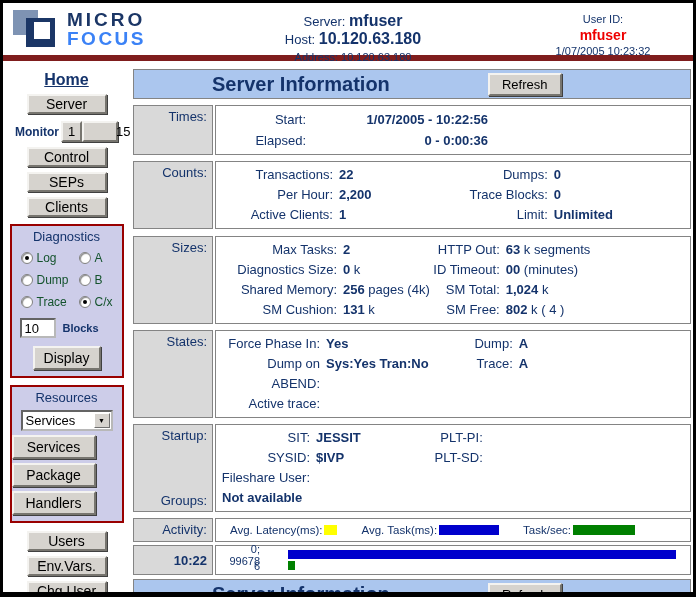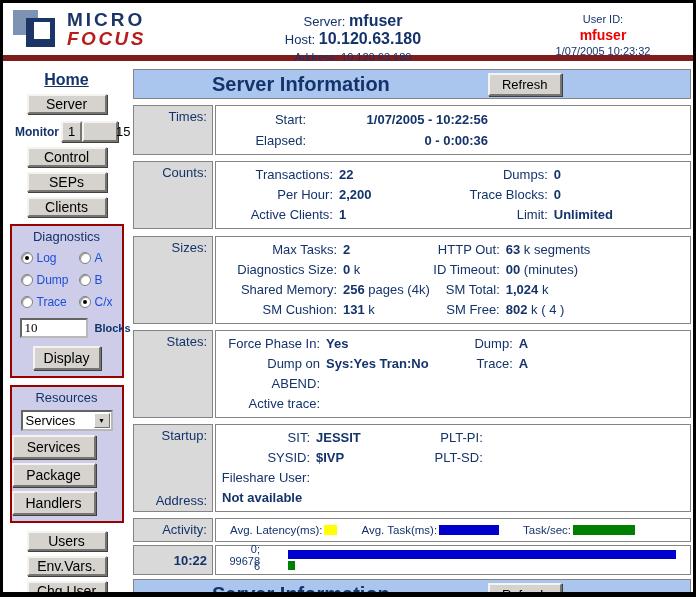--- a/index.html
+++ b/index.html
@@ -14,21 +14,21 @@
     position:relative;
   }
   
   .header { height:58px; display:flex; border-bottom:6px solid #7f1d1d; }
   .logo-block { width:190px; display:flex; align-items:center; padding-left:8px; gap:8px; }
   .logo-mark { position:relative; width:48px; height:48px; }
   .logo-back { position:absolute; left:2px; top:5px; width:25px; height:25px; background:#7E93B3; }
   .logo-front { position:absolute; left:15px; top:13px; width:29px; height:29px; background:#1B3666; }
   .logo-front::after { content:""; position:absolute; left:8px; top:4px; width:16px; height:17px; background:#fff; }
   .logo-text { font-weight:bold; font-size:19px; line-height:19px; letter-spacing:3px; color:#1B3666; }
-  .logo-text .l2 { color:#b91c1c; letter-spacing:2.5px;font-style:italic; }
+  .logo-text .l2 { color:#3b82f6; letter-spacing:2.5px; }
   .head-center { flex:1; text-align:center; padding-top:9px; }
   .head-center .row1 { font-size:13px; }
   .head-center .big { font-size:16px; font-weight:bold; }
   .head-center .row3 { font-size:11px; margin-top:3px; }
   .head-right { width:180px; text-align:center; padding-top:10px; }
   .head-right .uid { font-size:11px; }
   .head-right .uval { font-size:14px; font-weight:bold; color:#EE0000; margin-top:2px; }
   .head-right .ts { font-size:11px; margin-top:2px; }
   
   .body-row { display:flex; height:523px; }
@@ -45,27 +45,27 @@
   .side-btn { width:80px; height:24px; margin-top:5px; }
   .mini-btn { width:21px; height:21px; font-size:13px; padding:0; }
   .mini-btn.wide { width:25px;padding-left:32px; }
   
   .home { font-size:16px; font-weight:bold; text-decoration:underline; color:#14336B; cursor:pointer; margin-top:2px; }
   .monitor-row { display:flex; align-items:center; margin-top:7px; width:100%; padding-left:12px; }
   .monitor-label { font-size:12px; font-weight:bold; color:#14336B; margin-right:2px; }
   .red-box { width:114px; border:2px solid #990000; background:#CDCDE9; margin-top:7px; padding:3px 0 6px; }
   .box-title { text-align:center; font-size:13px; color:#14336B; }
   .radio-grid { display:grid; grid-template-columns:58px 44px; row-gap:8px; padding:7px 0 0 9px; }
-  .radio-item { display:flex; align-items:center; gap:4px; font-size:12px; color:#1d4ed8; cursor:pointer; }
+  .radio-item { display:flex; align-items:center; gap:4px; font-size:12px; color:#14532d; cursor:pointer; }
   .radio { width:12px; height:12px; border-radius:50%; background:#fff; border:1px solid #808080;
            box-shadow:inset 1px 1px 1px rgba(0,0,0,0.45); position:relative; flex-shrink:0; }
   .radio[data-checked="true"]::after { content:""; position:absolute; left:3px; top:3px; width:4px; height:4px; border-radius:50%; background:#000; }
   .blocks-row { display:flex; align-items:center; gap:7px; padding:9px 0 0 8px; }
-  .blocks-input { width:68px; height:20px; border:2px inset #B8B8B8; font-size:13px; padding-left:3px;
-                  font-family:Liberation Serif, serif; }
+  .blocks-input { width:36px; height:20px; border:2px inset #B8B8B8; font-size:13px; padding-left:3px;
+                  font-family:Liberation Sans, sans-serif; }
   .blocks-label { font-size:11px; font-weight:bold; color:#14336B; }
   .display-btn { display:block; margin:8px auto 0; width:68px; height:24px; }
   .select { width:92px; height:21px; border:2px inset #B8B8B8; background:#fff; display:flex; align-items:center; margin:5px auto 0; cursor:pointer; }
   .select-text { flex:1; font-size:13px; padding-left:3px; color:#000; }
   .select-btn { width:16px; height:15px; margin-right:1px; background:#D6D3CE; border:1px solid; border-color:#fff #707070 #707070 #fff;
                 font-size:7px; line-height:13px; text-align:center; color:#000; }
   .res-btn { width:84px; height:24px; margin-top:4px; }
   
   .info-bar { height:30px; border:1px solid #848484; background:#ABC6EE; display:flex; align-items:center; margin-bottom:6px; }
   .bar-title { margin-left:78px; font-size:20px; font-weight:bold; color:#14336B; }
@@ -301,21 +301,21 @@
             <span class="pv"><b></b></span>
             <span class="pl2"></span>
             <span class="pv2"><b></b></span>
           </div>
         </div>
       </div>
 
       <div class="section sec-startup">
         <div class="label-cell spread">
           <span>Startup:</span>
-          <span>Address:</span>
+          <span>Groups:</span>
         </div>
         <div class="content-cell">
           <div class="prow">
             <span class="pl">SIT:</span>
             <span class="pv"><b>JESSIT</b></span>
             <span class="pl2">PLT-PI:</span>
             <span class="pv2"><b></b></span>
           </div>
           <div class="prow">
             <span class="pl">SYSID:</span>

